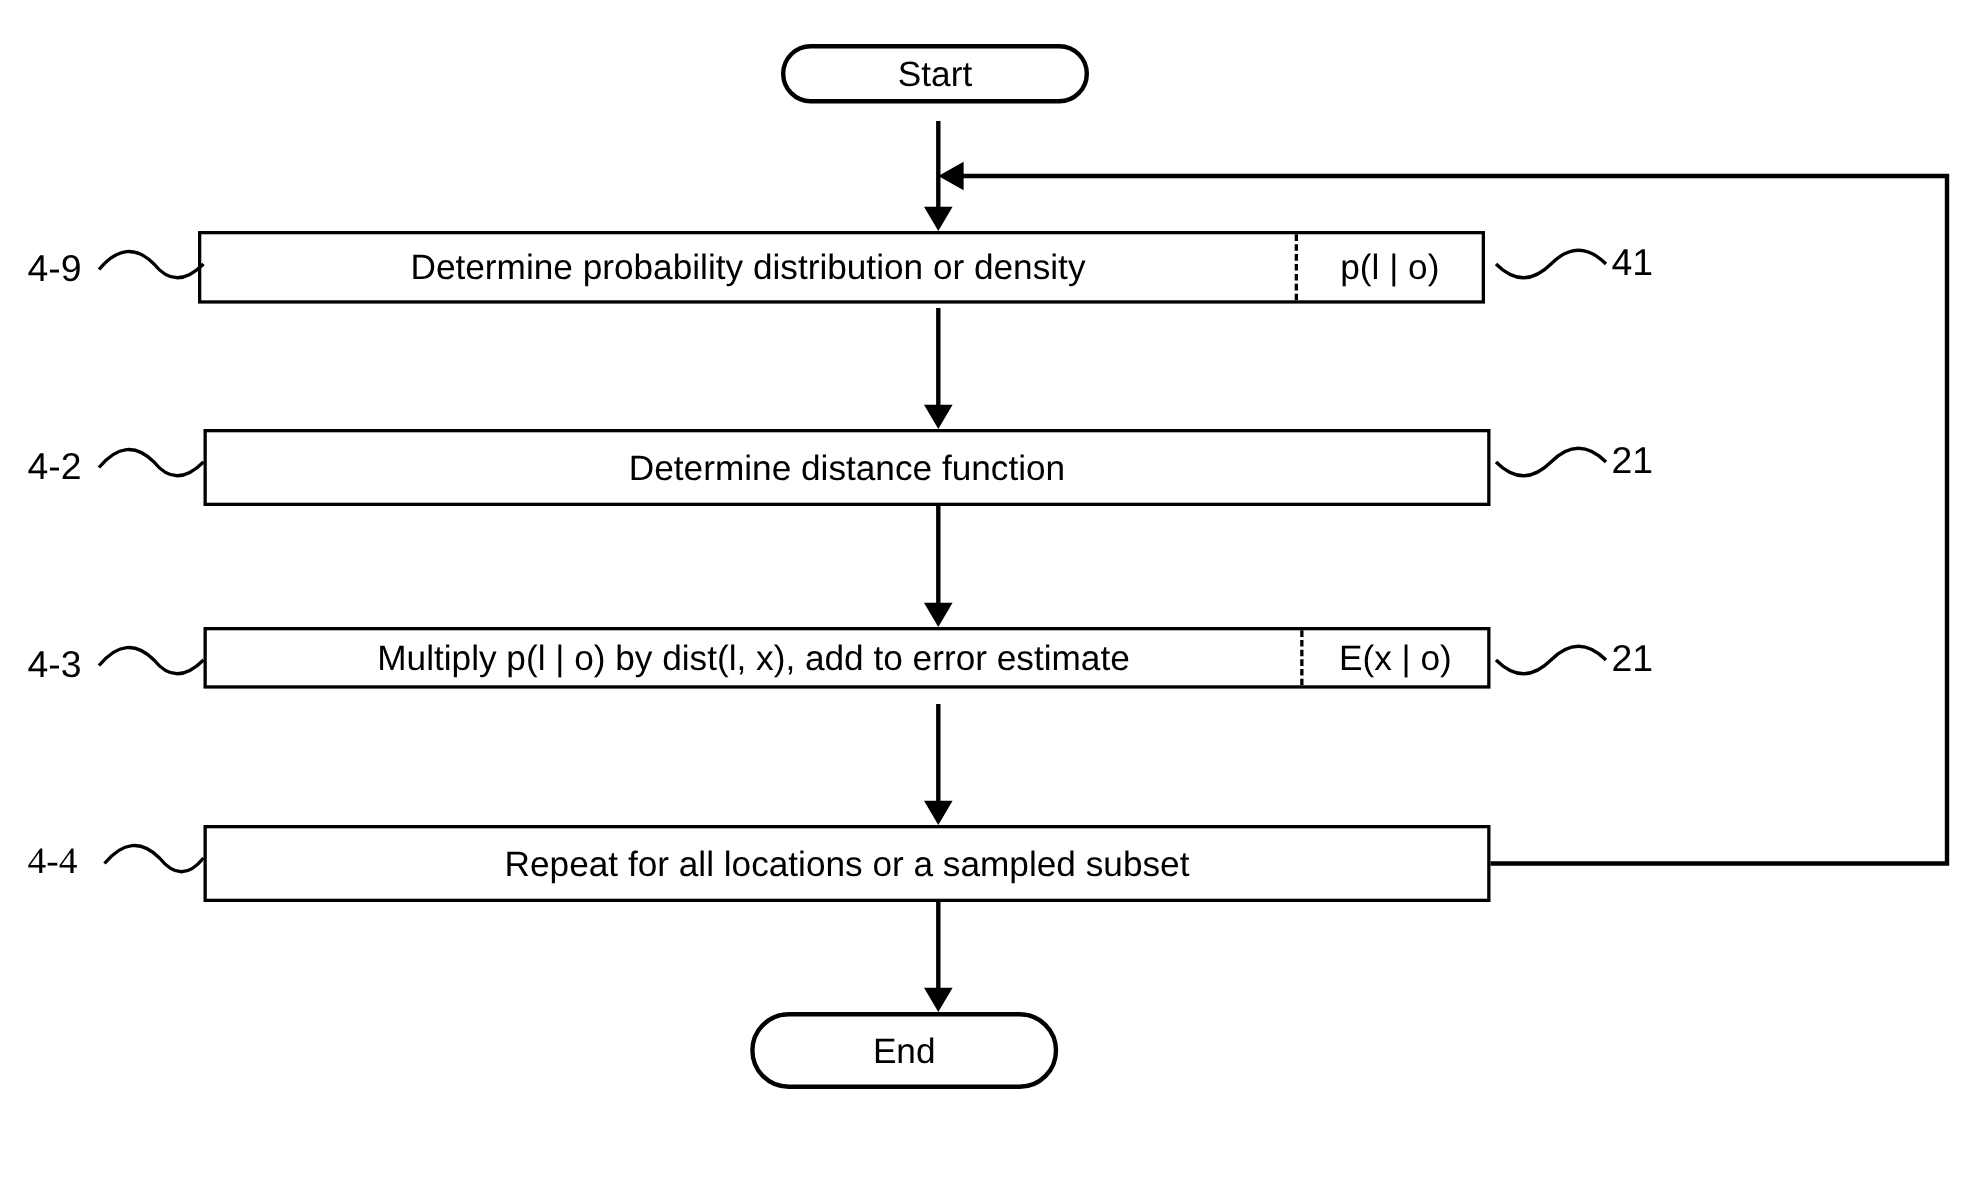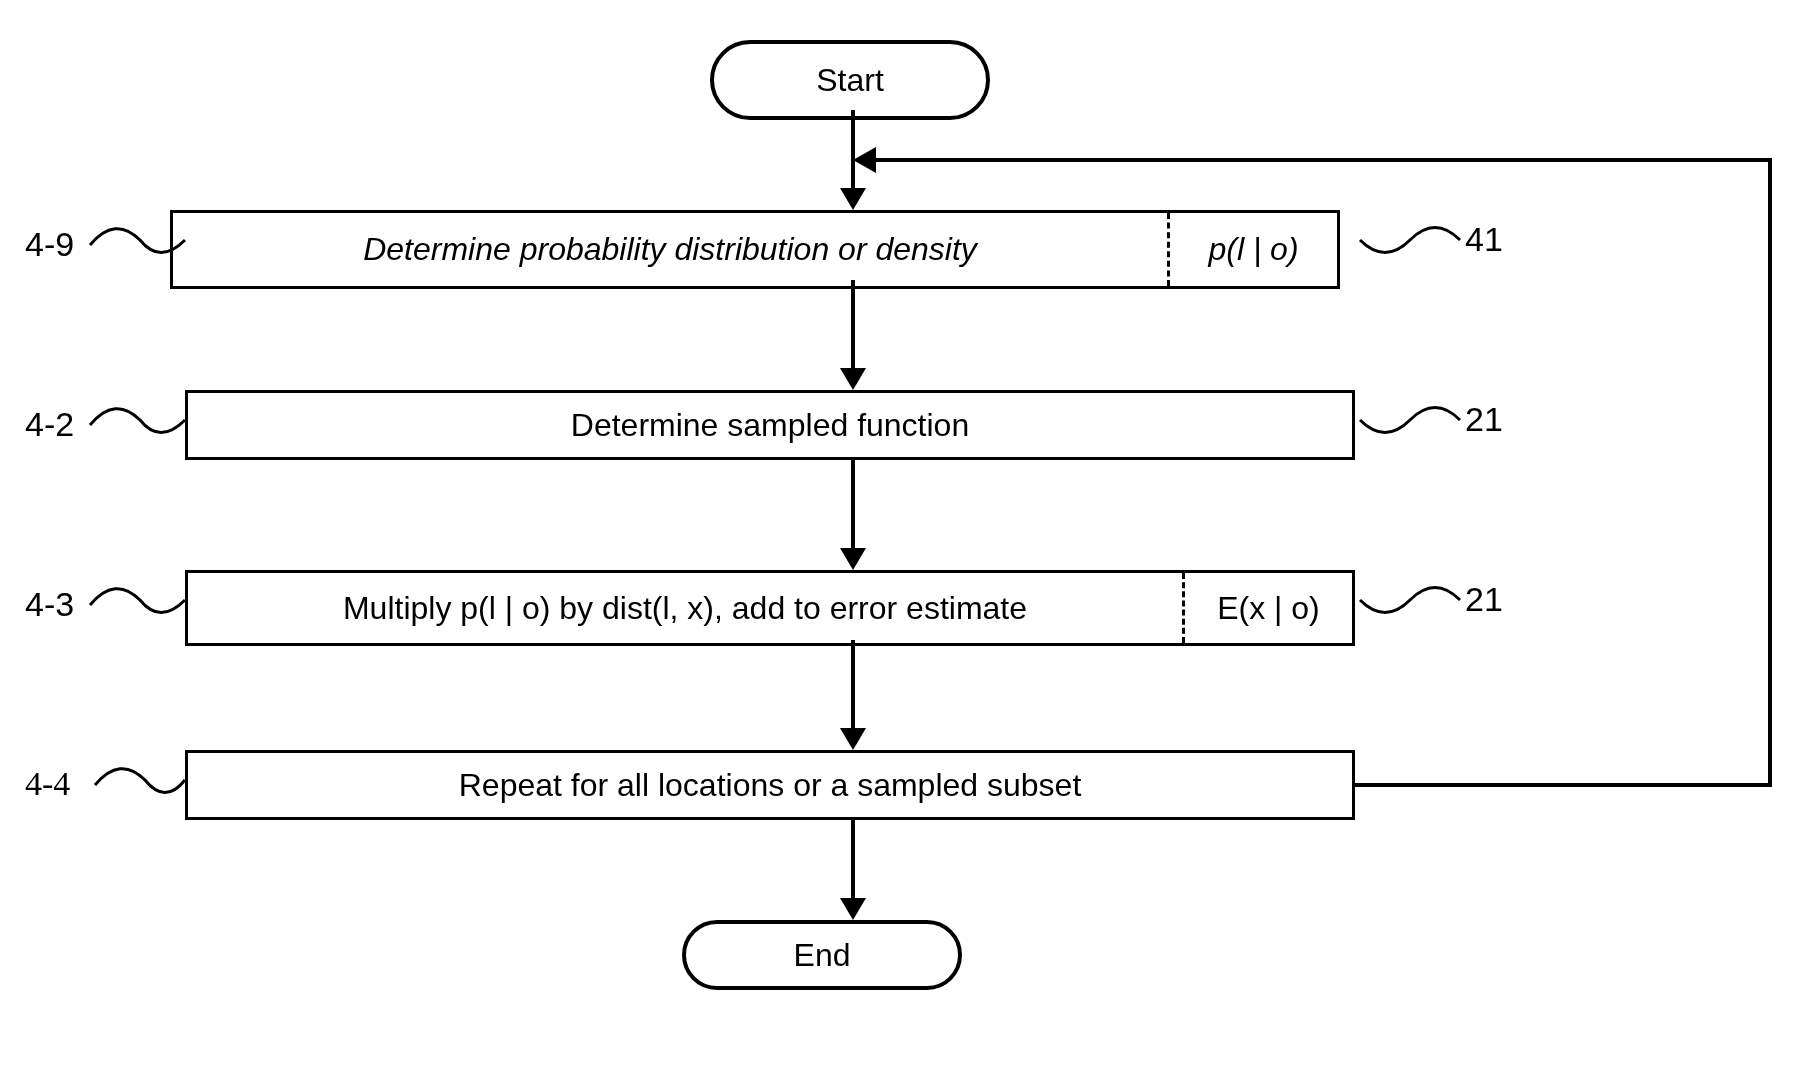--- a/index.html
+++ b/index.html
@@ -53,30 +53,30 @@
       font-size: 34px;
     }
     svg.arrow {
       position: absolute;
       overflow: visible;
     }
   </style>
 </head>
 <body>
 
-<div class="terminal" style="left:710px; top:40px; width:280px; height:80px;">
+<div class="terminal" style="left:710px; top:40px; width:280px; height:54px;">
   <span>Start</span>
 </div>
 
 <svg class="arrow" style="left:848px; top:110px; width:10px; height:100px;">
   <line x1="5" y1="0" x2="5" y2="85" stroke="#000" stroke-width="4"></line>
   <polygon points="5,100 -8,78 18,78" fill="#000"></polygon>
 </svg>
 
-<div class="process-box" style="left:170px; top:210px; width:1170px; height:79px;font-style:italic;">
+<div class="process-box" style="left:180px; top:210px; width:1170px; height:66px;">
   <div class="process-main">Determine probability distribution or density</div>
   <div class="process-side">p(l | o)</div>
 </div>
 <div class="label-left" style="left:25px; top:225px;">
   <span>4-9</span>
 </div>
 <svg class="arrow" style="left:90px; top:220px; width:95px; height:50px;">
   <path d="M0,25 Q 25,-5 50,20 Q 70,45 95,20" stroke="#000" stroke-width="3" fill="none"></path>
 </svg>
 <div class="label-right" style="left:1465px; top:220px;">
@@ -85,41 +85,41 @@
 <svg class="arrow" style="left:1360px; top:215px; width:100px; height:50px;">
   <path d="M0,25 Q 25,50 50,25 Q 75,0 100,25" stroke="#000" stroke-width="3" fill="none"></path>
 </svg>
 
 <svg class="arrow" style="left:848px; top:280px; width:10px; height:110px;">
   <line x1="5" y1="0" x2="5" y2="95" stroke="#000" stroke-width="4"></line>
   <polygon points="5,110 -8,88 18,88" fill="#000"></polygon>
 </svg>
 
 <div class="process-box" style="left:185px; top:390px; width:1170px; height:70px;">
-  <div class="process-main">Determine sampled function</div>
+  <div class="process-main">Determine distance function</div>
 </div>
 <div class="label-left" style="left:25px; top:405px;">
   <span>4-2</span>
 </div>
 <svg class="arrow" style="left:90px; top:400px; width:95px; height:50px;">
   <path d="M0,25 Q 25,-5 50,20 Q 70,45 95,20" stroke="#000" stroke-width="3" fill="none"></path>
 </svg>
 <div class="label-right" style="left:1465px; top:400px;">
   <span>21</span>
 </div>
 <svg class="arrow" style="left:1360px; top:395px; width:100px; height:50px;">
   <path d="M0,25 Q 25,50 50,25 Q 75,0 100,25" stroke="#000" stroke-width="3" fill="none"></path>
 </svg>
 
 <svg class="arrow" style="left:848px; top:460px; width:10px; height:110px;">
   <line x1="5" y1="0" x2="5" y2="95" stroke="#000" stroke-width="4"></line>
   <polygon points="5,110 -8,88 18,88" fill="#000"></polygon>
 </svg>
 
-<div class="process-box" style="left:185px; top:570px; width:1170px; height:76px;">
+<div class="process-box" style="left:185px; top:570px; width:1170px; height:56px;">
   <div class="process-main">Multiply p(l | o) by dist(l, x), add to error estimate</div>
   <div class="process-side">E(x | o)</div>
 </div>
 <div class="label-left" style="left:25px; top:585px;">
   <span>4-3</span>
 </div>
 <svg class="arrow" style="left:90px; top:580px; width:95px; height:50px;">
   <path d="M0,25 Q 25,-5 50,20 Q 70,45 95,20" stroke="#000" stroke-width="3" fill="none"></path>
 </svg>
 <div class="label-right" style="left:1465px; top:580px;">

